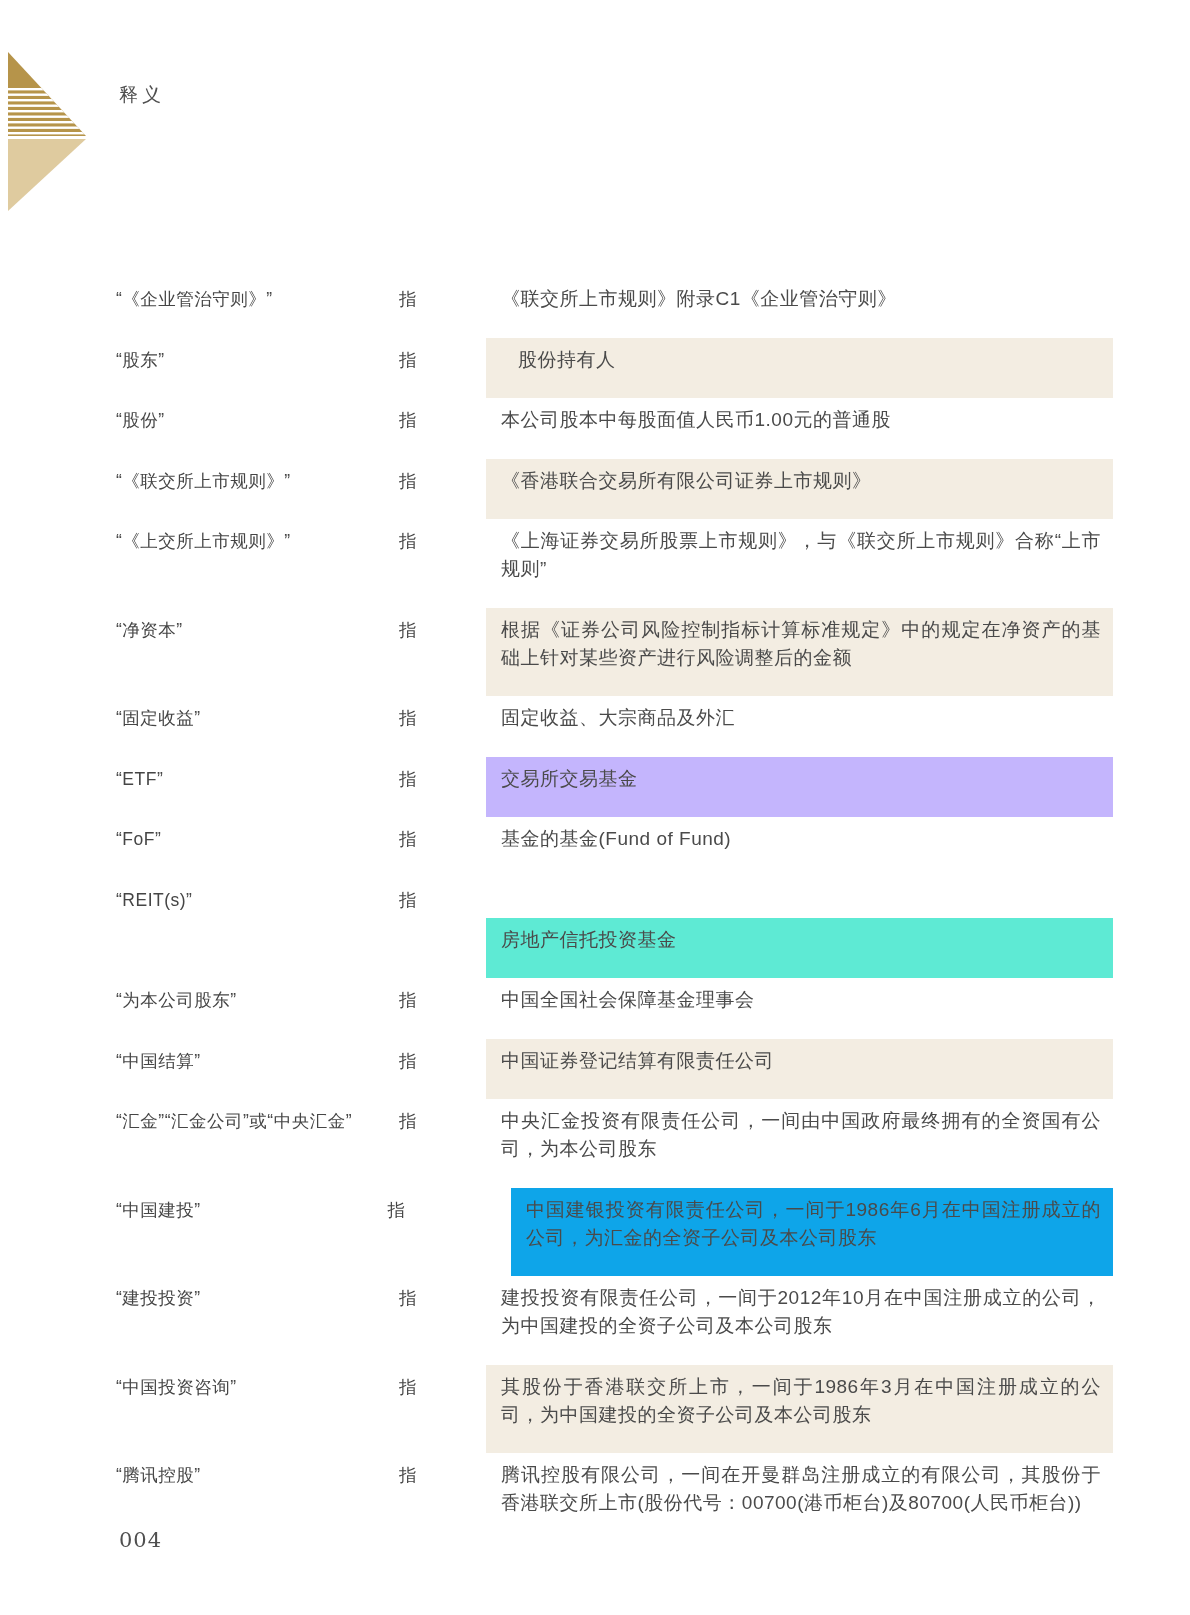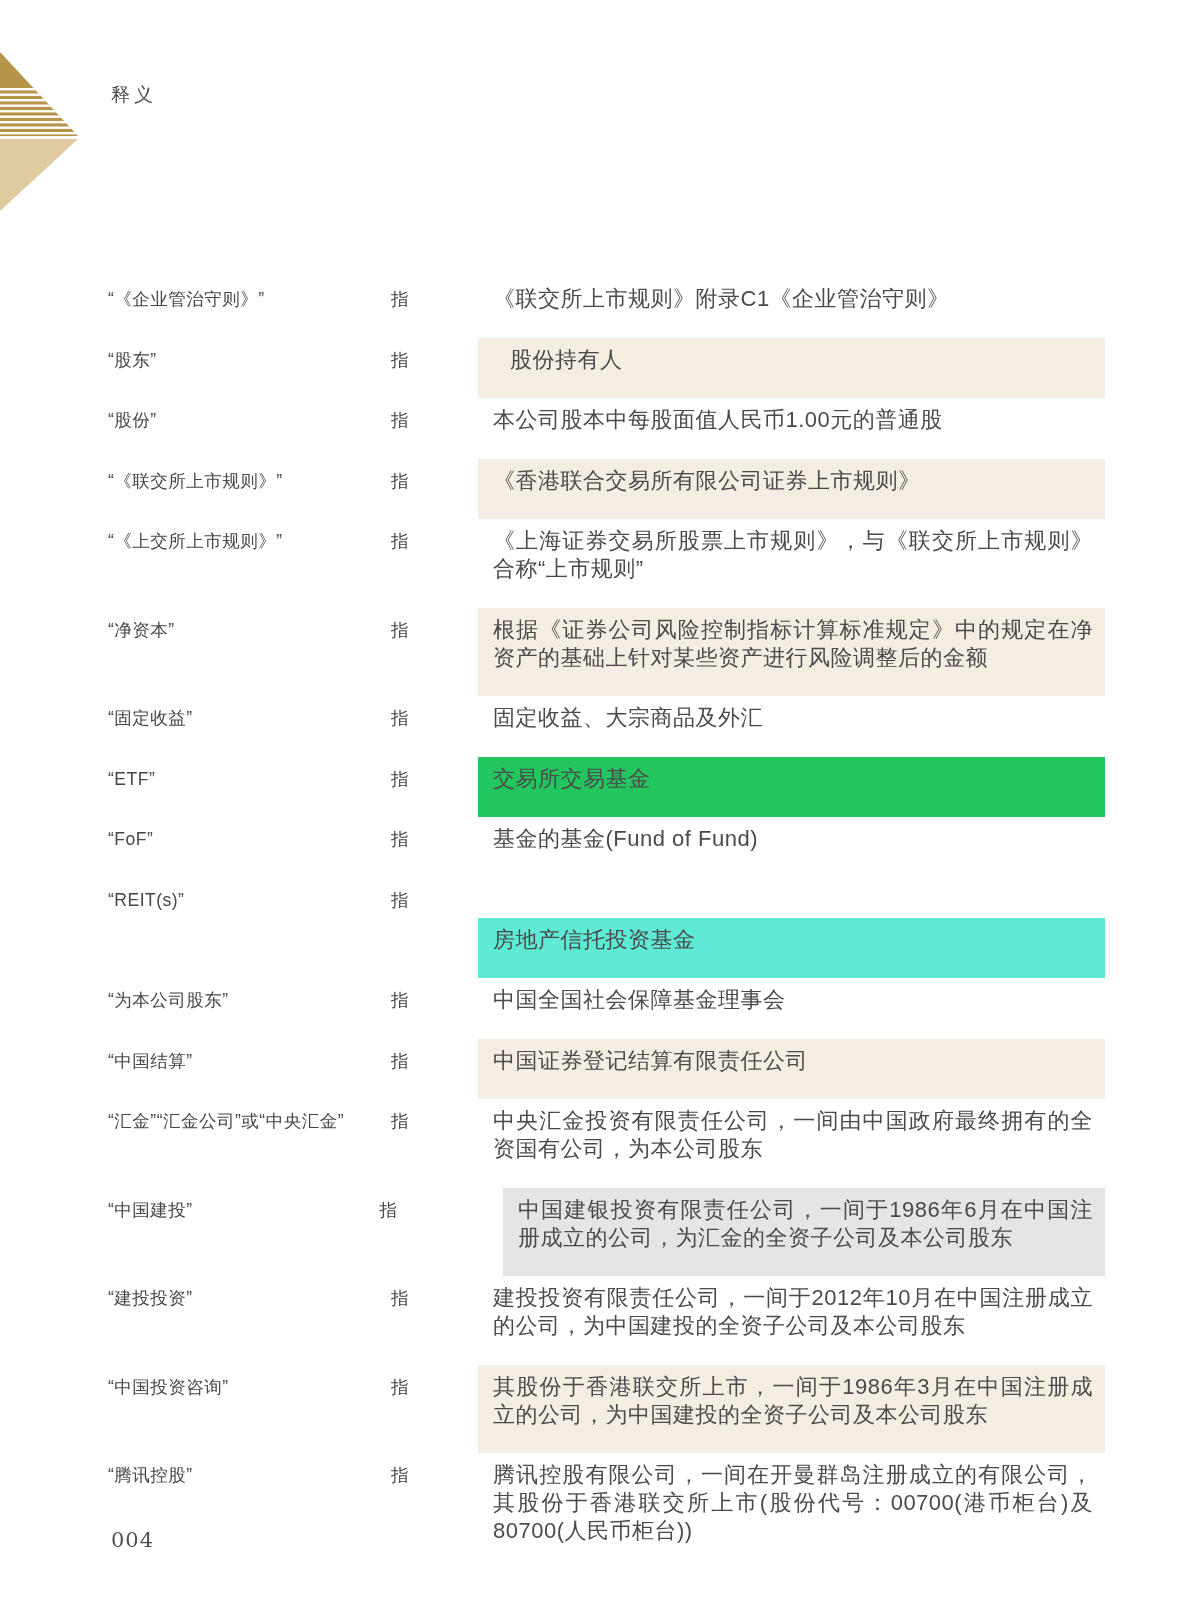--- a/index.html
+++ b/index.html
@@ -1,39 +1,39 @@
 <!DOCTYPE html>
 <html><head>
 <meta charset="utf-8">
 <style>
   html,body{margin:0;padding:0;background:#ffffff;}
   body{
     width:1190px;height:1615px;position:relative;overflow:hidden;
     font-family:"Liberation Sans",sans-serif;color:#4a4a4a;
   }
-  .page{position:absolute;left:0;top:0;width:1054px;height:1615px;background:#ffffff;}
+  .page{position:absolute;left:8px;top:0;width:1054px;height:1615px;background:#ffffff;}
   .deco{position:absolute;left:0;top:52px;}
   .title{
     position:absolute;left:111px;top:82px;
     font-size:19px;letter-spacing:4px;color:#4f4f4f;font-weight:500;
   }
   .rows{position:absolute;left:108px;top:277px;width:997px;}
   .row{display:flex;align-items:stretch;justify-content:space-between;}
   .cell-term{
     width:277px;box-sizing:border-box;padding-top:8px;
     font-size:17.5px;line-height:28px;letter-spacing:0.5px;color:#454545;
   }
   .cell-zhi{
     width:93px;box-sizing:border-box;padding:8px 0 0 6px;
     font-size:17.5px;line-height:28px;color:#454545;
   }
   .cell-def{
     width:627px;box-sizing:border-box;
     padding:8px 12px 24.5px 15px;
-    font-size:22px;line-height:28px;letter-spacing:0.5px;color:#4a4a4a;
+    font-size:19px;line-height:28px;letter-spacing:0.5px;color:#4a4a4a;
     text-align:justify;
   }
   .pagenum{
     position:absolute;left:111px;top:1528px;
     font-family:"DejaVu Serif",serif;font-size:21px;color:#4f4f4f;letter-spacing:1px;
   }
 </style>
 </head>
 <body>
 
@@ -94,21 +94,21 @@
         <div class="cell-def" style="background: rgb(243, 237, 226);">根据《证券公司风险控制指标计算标准规定》中的规定在净资产的基础上针对某些资产进行风险调整后的金额</div>
       </div>
       <div class="row">
         <div class="cell-term">“固定收益”</div>
         <div class="cell-zhi">指</div>
         <div class="cell-def">固定收益、大宗商品及外汇</div>
       </div>
       <div class="row">
         <div class="cell-term">“ETF”</div>
         <div class="cell-zhi">指</div>
-        <div class="cell-def" style="background: #22c55e;">交易所交易基金</div>
+        <div class="cell-def" style="background: #c4b5fd;">交易所交易基金</div>
       </div>
       <div class="row">
         <div class="cell-term">“FoF”</div>
         <div class="cell-zhi">指</div>
         <div class="cell-def">基金的基金(Fund of Fund)</div>
       </div>
       <div class="row">
         <div class="cell-term">“REIT(s)”</div>
         <div class="cell-zhi">指</div>
         <div class="cell-def" style="background: #5eead4; margin-top: 40px;">房地产信托投资基金</div>
@@ -124,21 +124,21 @@
         <div class="cell-def" style="background: rgb(243, 237, 226);">中国证券登记结算有限责任公司</div>
       </div>
       <div class="row">
         <div class="cell-term">“汇金”“汇金公司”或“中央汇金”</div>
         <div class="cell-zhi">指</div>
         <div class="cell-def">中央汇金投资有限责任公司，一间由中国政府最终拥有的全资国有公司，为本公司股东</div>
       </div>
       <div class="row">
         <div class="cell-term">“中国建投”</div>
         <div class="cell-zhi">指</div>
-        <div class="cell-def" style="background: #e5e5e5; margin-left: 40px;">中国建银投资有限责任公司，一间于1986年6月在中国注册成立的公司，为汇金的全资子公司及本公司股东</div>
+        <div class="cell-def" style="background: #0ea5e9; margin-left: 40px;">中国建银投资有限责任公司，一间于1986年6月在中国注册成立的公司，为汇金的全资子公司及本公司股东</div>
       </div>
       <div class="row">
         <div class="cell-term">“建投投资”</div>
         <div class="cell-zhi">指</div>
         <div class="cell-def">建投投资有限责任公司，一间于2012年10月在中国注册成立的公司，为中国建投的全资子公司及本公司股东</div>
       </div>
       <div class="row">
         <div class="cell-term">“中国投资咨询”</div>
         <div class="cell-zhi">指</div>
         <div class="cell-def" style="background: rgb(243, 237, 226);">其股份于香港联交所上市，一间于1986年3月在中国注册成立的公司，为中国建投的全资子公司及本公司股东</div>

